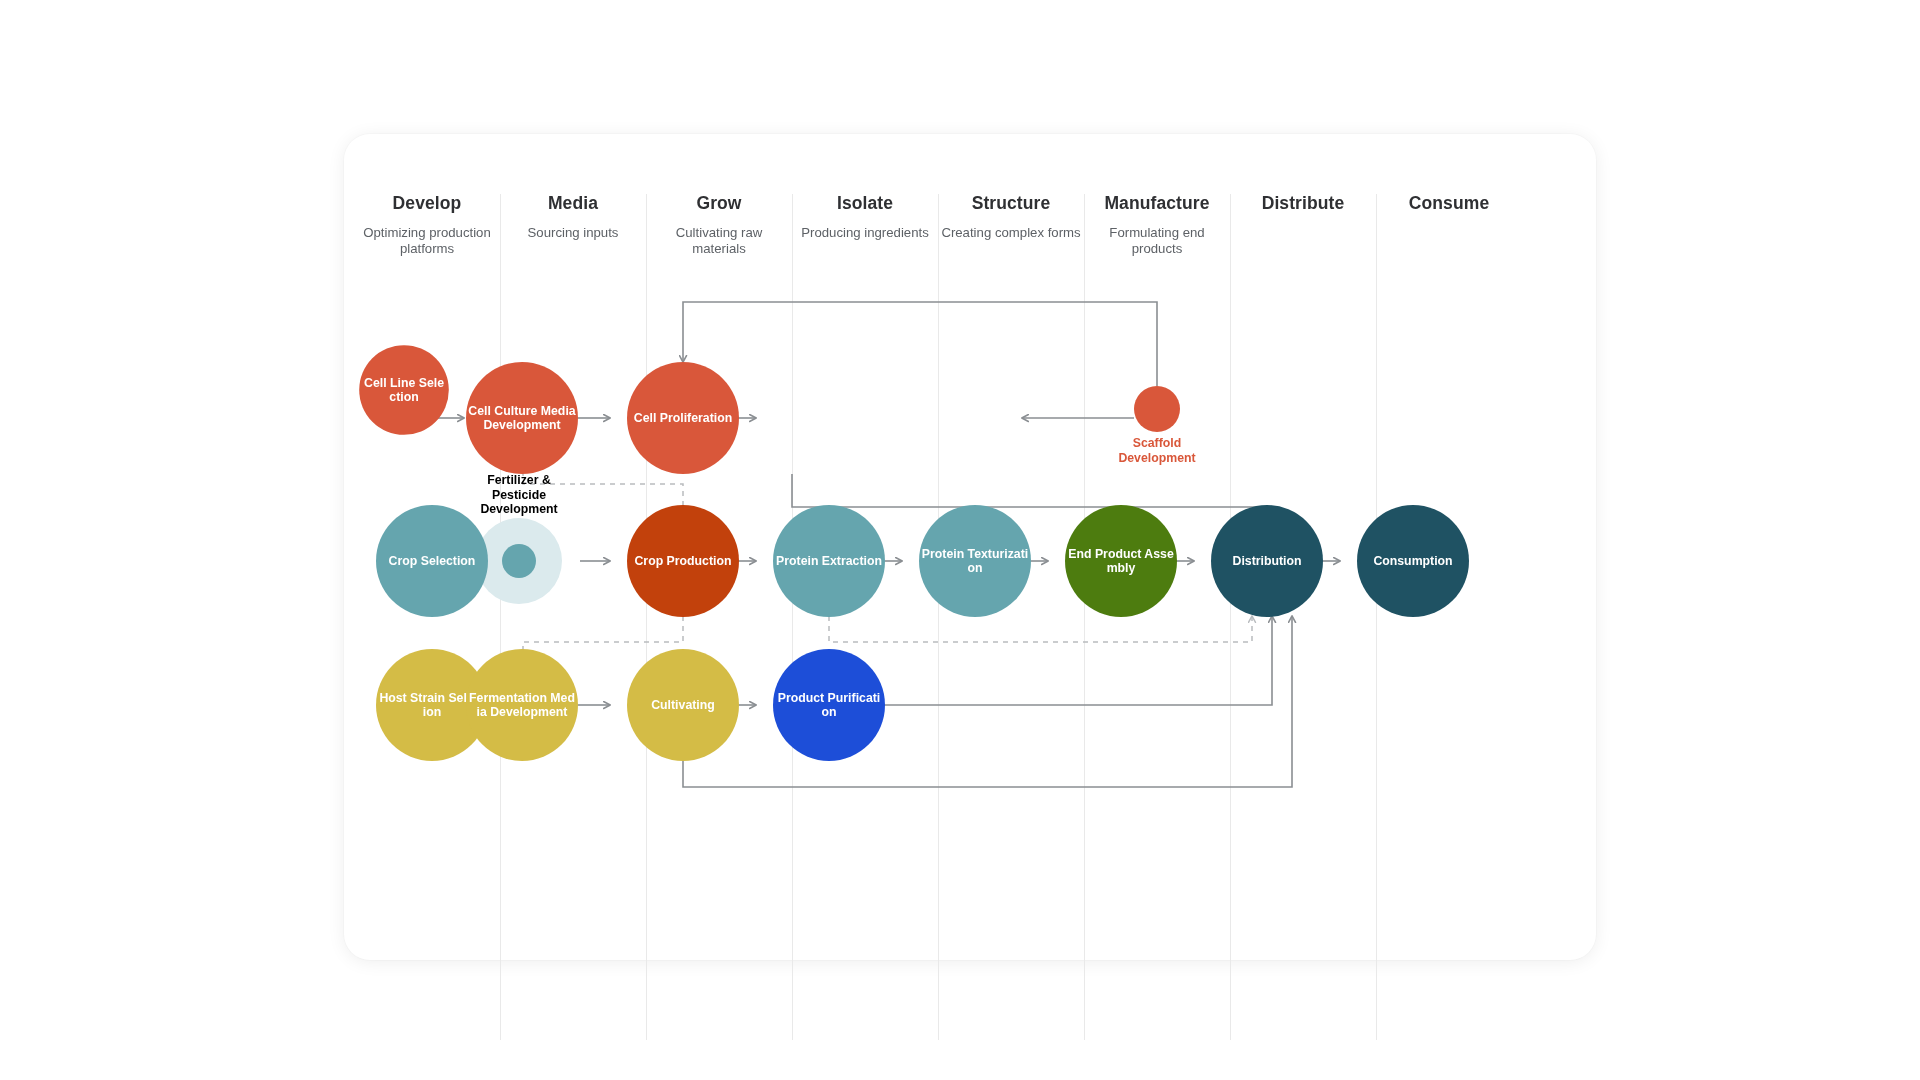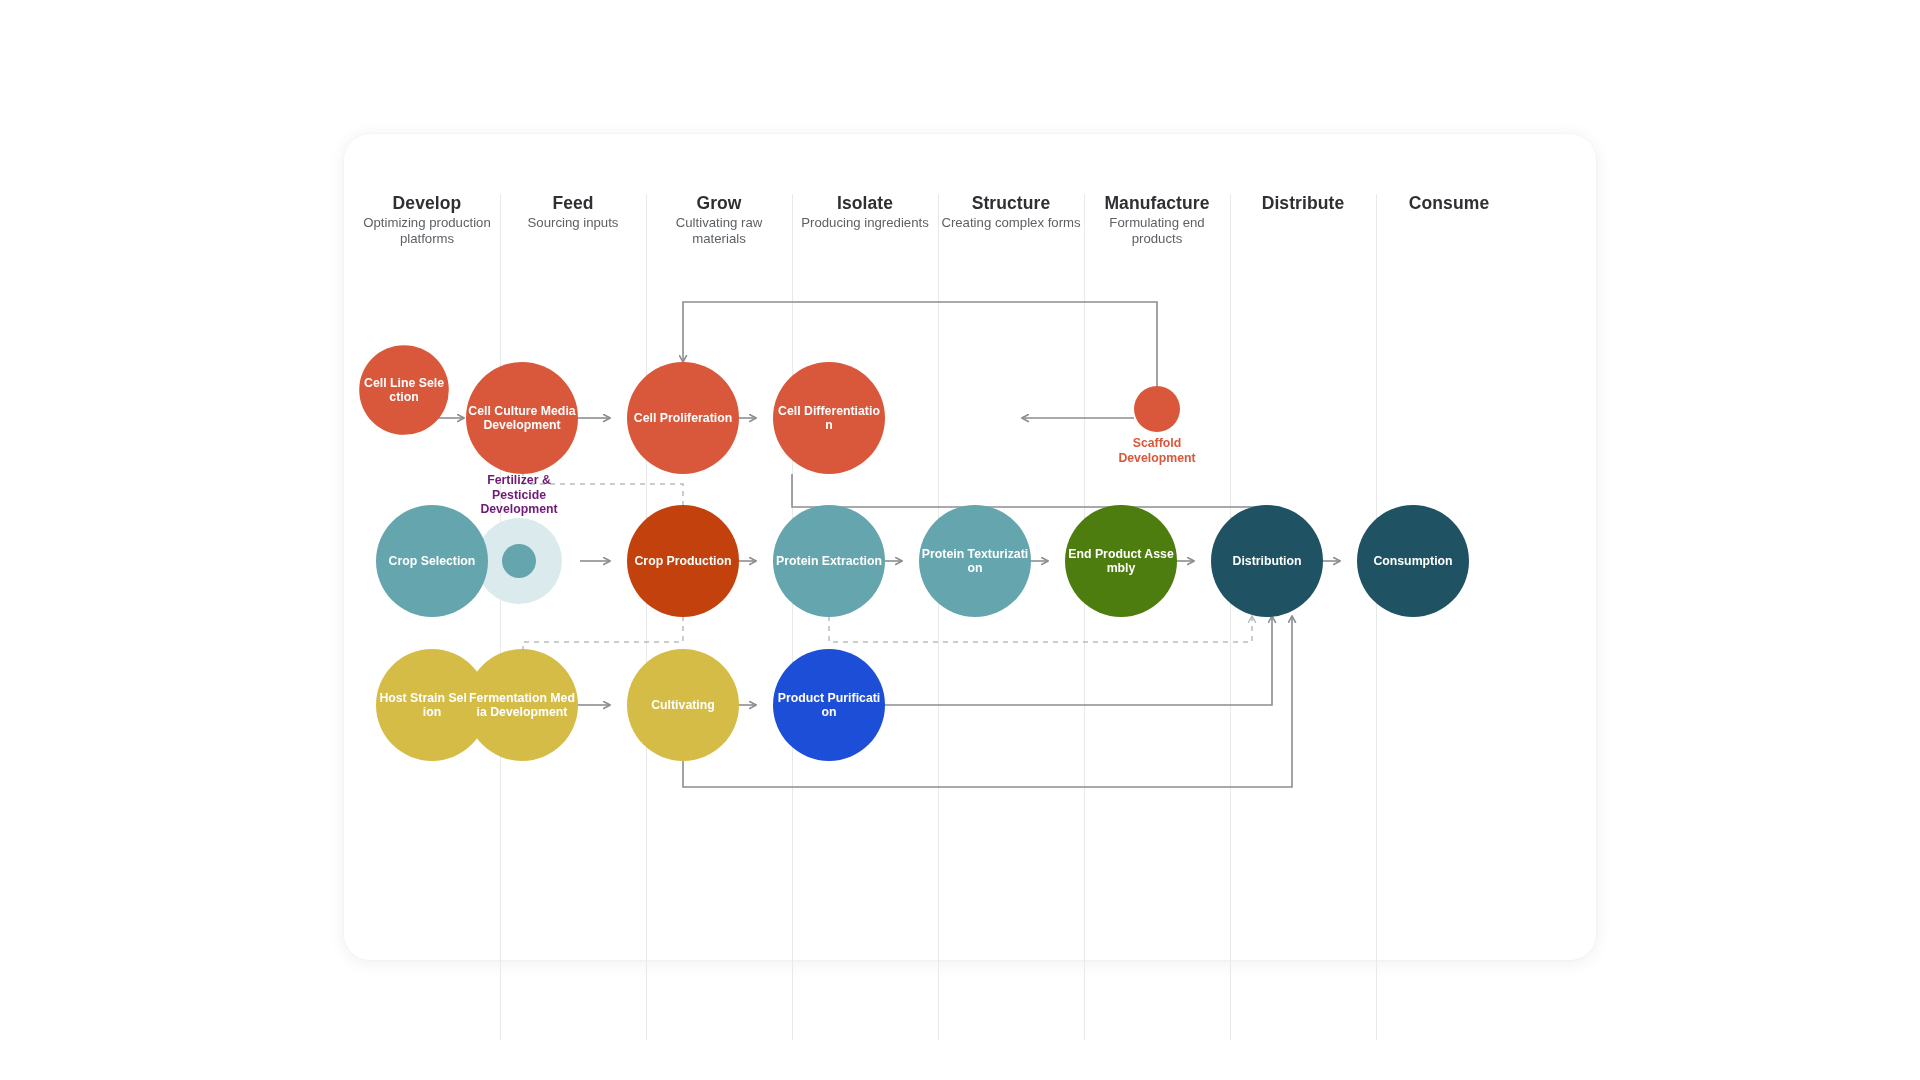--- a/index.html
+++ b/index.html
@@ -17,21 +17,21 @@
 
   .canvas{position:absolute;left:0;top:0;width:1252px;height:826px;}
   svg.wires{position:absolute;left:0;top:0;width:1252px;height:826px;overflow:visible;}
 
   
   .divider{position:absolute;top:60px;height:846px;width:1px;background:#e9e9e9;}
 
   
   .col-head{position:absolute;top:60px;width:140px;text-align:center;}
   .col-title{font-size:17.5px;font-weight:bold;color:#2f3033;letter-spacing:.1px;line-height:1.1;}
-  .col-sub{margin-top:2px;font-size:13.2px;color:#5d6166;line-height:1.22;font-weight:400;}
+  .col-sub{margin-top:12px;font-size:13.2px;color:#5d6166;line-height:1.22;font-weight:400;}
 
   
   .node{
     position:absolute;
     border-radius:50%;
     display:flex;align-items:center;justify-content:center;
     text-align:center;
     color:#ffffff;
     font-weight:bold;
     font-size:12.3px;
@@ -51,21 +51,21 @@
   .ext-label{
     position:absolute;
     text-align:center;
     font-weight:bold;
     font-size:12.3px;
     line-height:1.18;
     z-index:6;
     pointer-events:none;
   }
   .ext-label.orange{color:#d9573a;}
-  .ext-label.teal{color:#701a75;}
+  .ext-label.teal{color:#000000;}
 </style>
 </head>
 <body>
 
 <div id="stage">
   <div class="card">
     <div class="canvas">
 
       <div class="divider" style="left:156px;"></div>
       <div class="divider" style="left:302px;"></div>
@@ -122,21 +122,21 @@
 
           <path d="M 485,482 L 485,508 L 908,508 L 908,482" marker-end="url(#ard)"></path>
         </g>
       </svg>
 
       <div class="col-head" style="left:13px;">
         <div class="col-title">Develop</div>
         <div class="col-sub">Optimizing production platforms</div>
       </div>
       <div class="col-head" style="left:159px;">
-        <div class="col-title">Feed</div>
+        <div class="col-title">Media</div>
         <div class="col-sub">Sourcing inputs</div>
       </div>
       <div class="col-head" style="left:305px;">
         <div class="col-title">Grow</div>
         <div class="col-sub">Cultivating raw materials</div>
       </div>
       <div class="col-head" style="left:451px;">
         <div class="col-title">Isolate</div>
         <div class="col-sub">Producing ingredients</div>
       </div>
@@ -162,23 +162,20 @@
       </div>
 
       <div class="node" style="left:122px;top:228px;width:112px;height:112px;background:#d9573a;">
         <span>Cell Culture Media Development</span>
       </div>
 
       <div class="node" style="left:283px;top:228px;width:112px;height:112px;background:#d9573a;">
         <span>Cell Proliferation</span>
       </div>
 
-      <div class="node" style="left:429px;top:228px;width:112px;height:112px;background:#d9573a;">
-        <span>Cell Differentiation</span>
-      </div>
 
       <div class="node" style="left:790px;top:252px;width:46px;height:46px;background:#d9573a;"></div>
       <div class="ext-label orange" style="left:769px;top:302px;width:88px;">Scaffold Development</div>
 
       <div class="node" style="left:32px;top:371px;width:112px;height:112px;background:#65a5ae;">
         <span>Crop Selection</span>
       </div>
 
       <div class="halo" style="left:132px;top:384px;width:86px;height:86px;"></div>
       <div class="node" style="left:158px;top:410px;width:34px;height:34px;background:#65a5ae;"></div>

